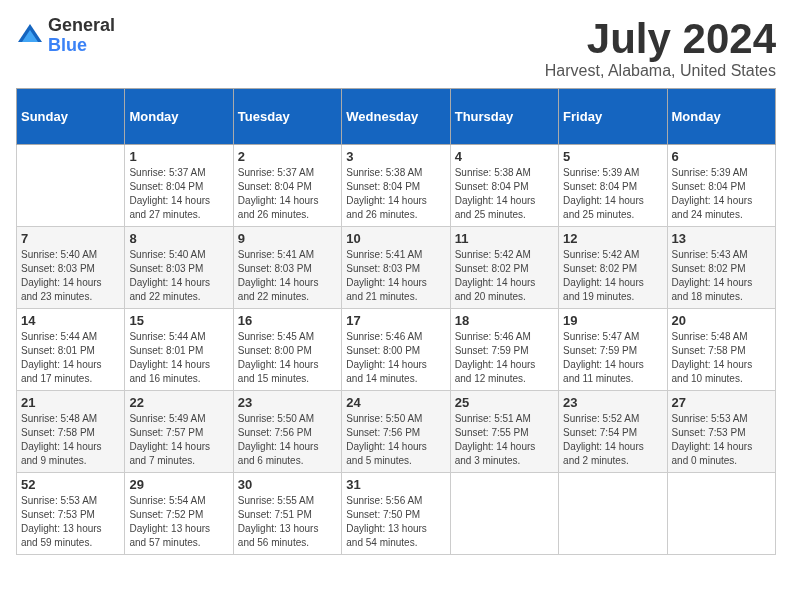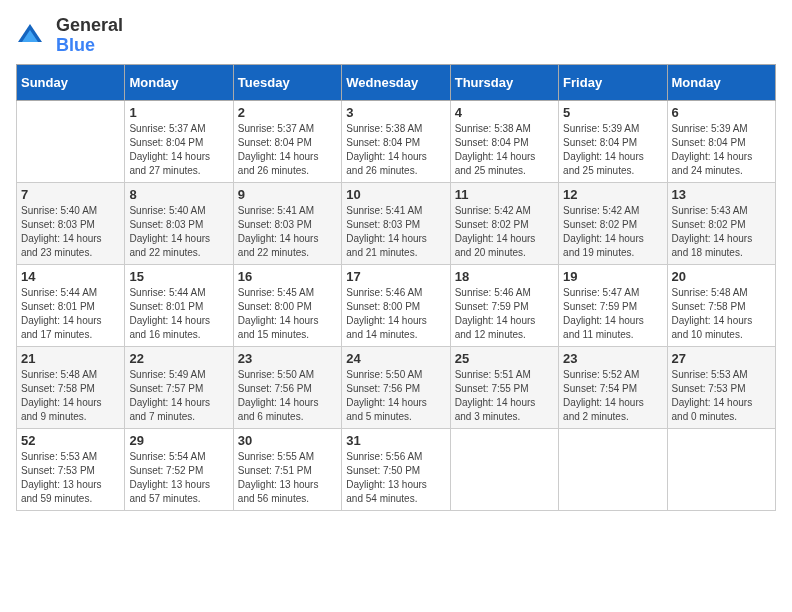--- a/index.html
+++ b/index.html
@@ -12,21 +12,20 @@
     }
     .header-section {
       display: flex;
       justify-content: space-between;
       align-items: flex-start;
       margin-bottom: 8px;
     }
     .logo {
       display: flex;
       align-items: center;
-      gap: 8px;
     }
     .logo-text {
       display: flex;
       flex-direction: column;
       line-height: 1.1;
     }
     .logo-general {
       font-size: 18px;
       font-weight: bold;
       color: #333;
@@ -57,21 +56,21 @@
     .calendar {
       width: 100%;
       border-collapse: collapse;
       font-size: 11px;
     }
     .calendar thead tr {
       background-color: #1565c0;
       color: #fff;
     }
     .calendar thead th {
-      padding: 10px 4px;
+      padding: 20px 4px;
       text-align: left;
       font-size: 13px;
       font-weight: bold;
       border: 1px solid #aaa;
     }
     .calendar tbody td {
       vertical-align: top;
       border: 1px solid #ccc;
       padding: 4px;
       width: 14.28%;
@@ -104,20 +103,24 @@
   <div class="logo">
     <svg class="logo-icon" viewBox="0 0 28 28">
       <polygon points="14,2 26,20 2,20" fill="#1565c0"></polygon>
       <polygon points="14,8 22,20 6,20" fill="#42a5f5"></polygon>
     </svg>
     <div class="logo-text">
       <span class="logo-general">General</span>
       <span class="logo-blue">Blue</span>
     </div>
   </div>
+  <div class="title-block">
+    <div class="main-title">July 2024</div>
+    <div class="subtitle">Harvest, Alabama, United States</div>
+  </div>
 </div>
 
 <table class="calendar">
   <thead>
     <tr>
     <th>Sunday</th>
         <th>Monday</th>
         <th>Tuesday</th>
         <th>Wednesday</th>
         <th>Thursday</th>

